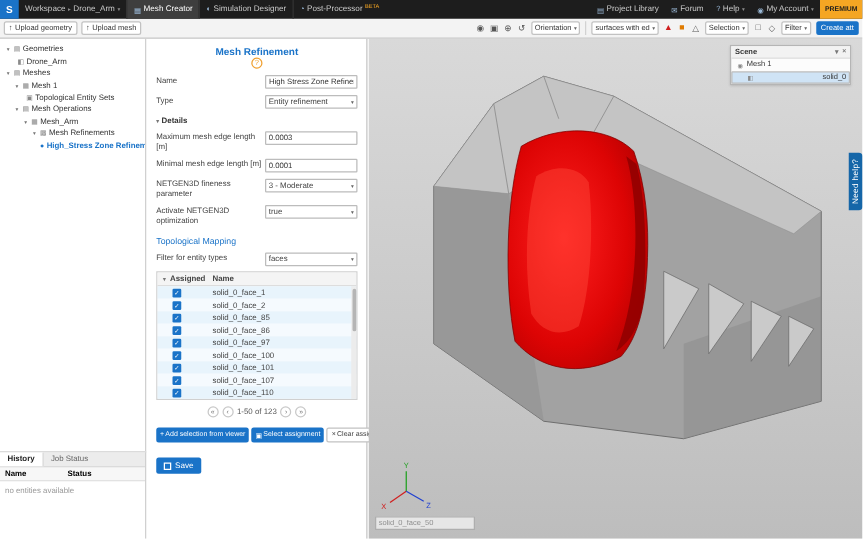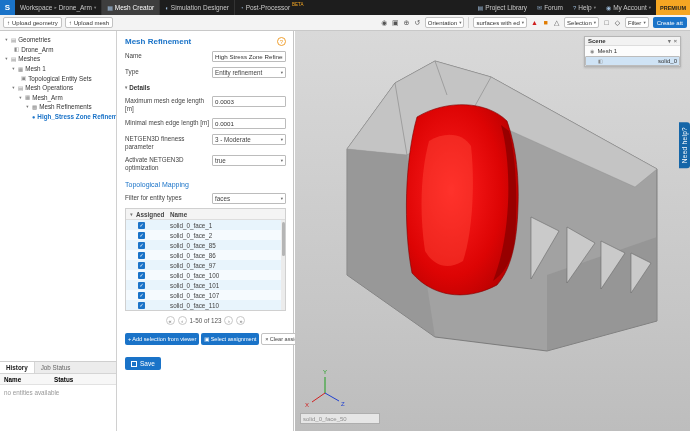--- a/index.html
+++ b/index.html
@@ -55,21 +55,21 @@
   .h-tab { padding:0 6px; display:flex; align-items:center; color:#666; cursor:pointer; }
   .h-tab.active { background:#fff; color:#222; border-right:1px solid #d5d5d5; font-weight:bold; }
   .h-head { display:flex; height:11px; background:#f7f7f7; border-bottom:1px solid #e2e2e2;
     font-weight:bold; align-items:center; }
   .h-col1 { width:52px; padding-left:4px; } .h-col2 { padding-left:2px; }
   .h-empty { color:#999; padding:4px 4px; }
 
   
   .settings { position:absolute; left:118px; top:31px; width:176px; height:400px; background:#fff;
     border-right:1px solid #c5c5c5; padding:6px 7px; font-size:6.3px; color:#444; }
-  .p-title-row { display:flex; justify-content:space-between; align-items:center; }
+  .p-title-row { display:flex; justify-content:space-between; align-items:center;flex-direction:column; }
   .p-title { color:#1a73c8; font-size:8px; font-weight:bold; }
   .help-circle { width:9px; height:9px; border-radius:50%; border:1px solid #f0a030;
     color:#f0a030; font-size:6px; display:flex; align-items:center; justify-content:center; cursor:pointer; }
   .f-row { display:flex; justify-content:space-between; align-items:flex-start; margin-top:5px; }
   .f-label { width:86px; line-height:1.25; padding-top:1px; }
   .f-ctl { width:74px; }
   input.txt { width:100%; height:11px; border:1px solid #bcbcbc; border-radius:1px;
     font-size:6.2px; padding:0 2px; color:#333; font-family:inherit; background:#fff; }
   .sel { width:100%; height:11px; border:1px solid #bcbcbc; border-radius:1px; display:flex;
     align-items:center; justify-content:space-between; padding:0 2px; background:#fff; cursor:pointer; }

